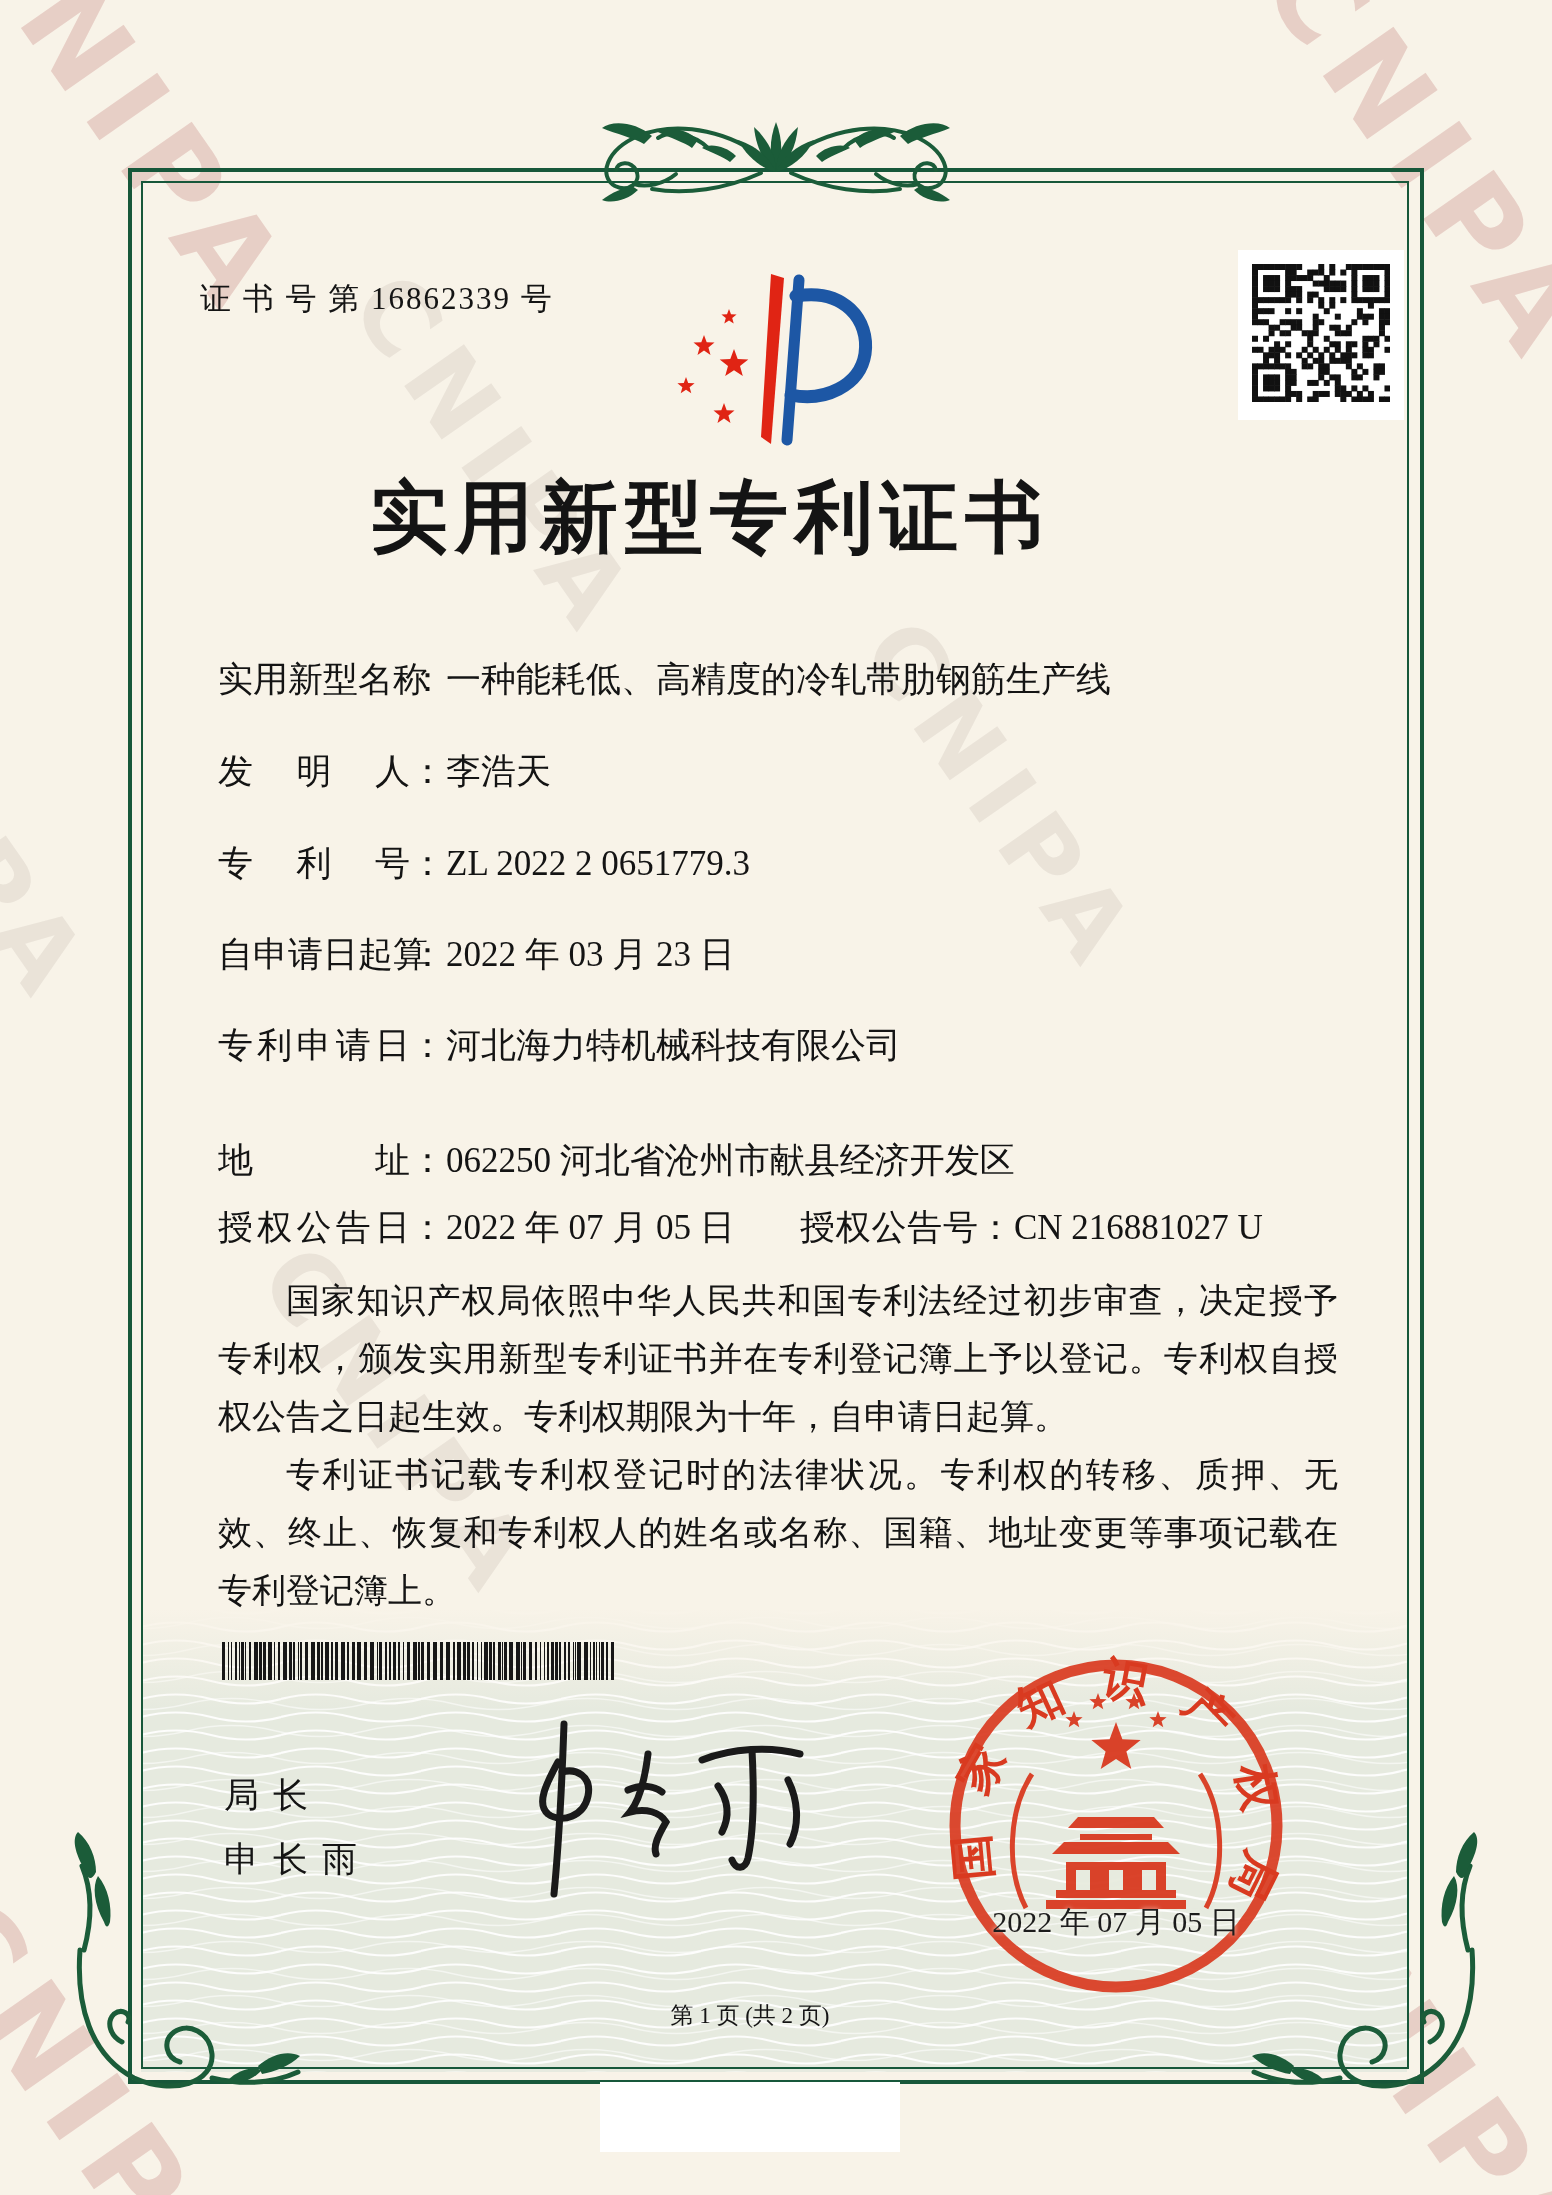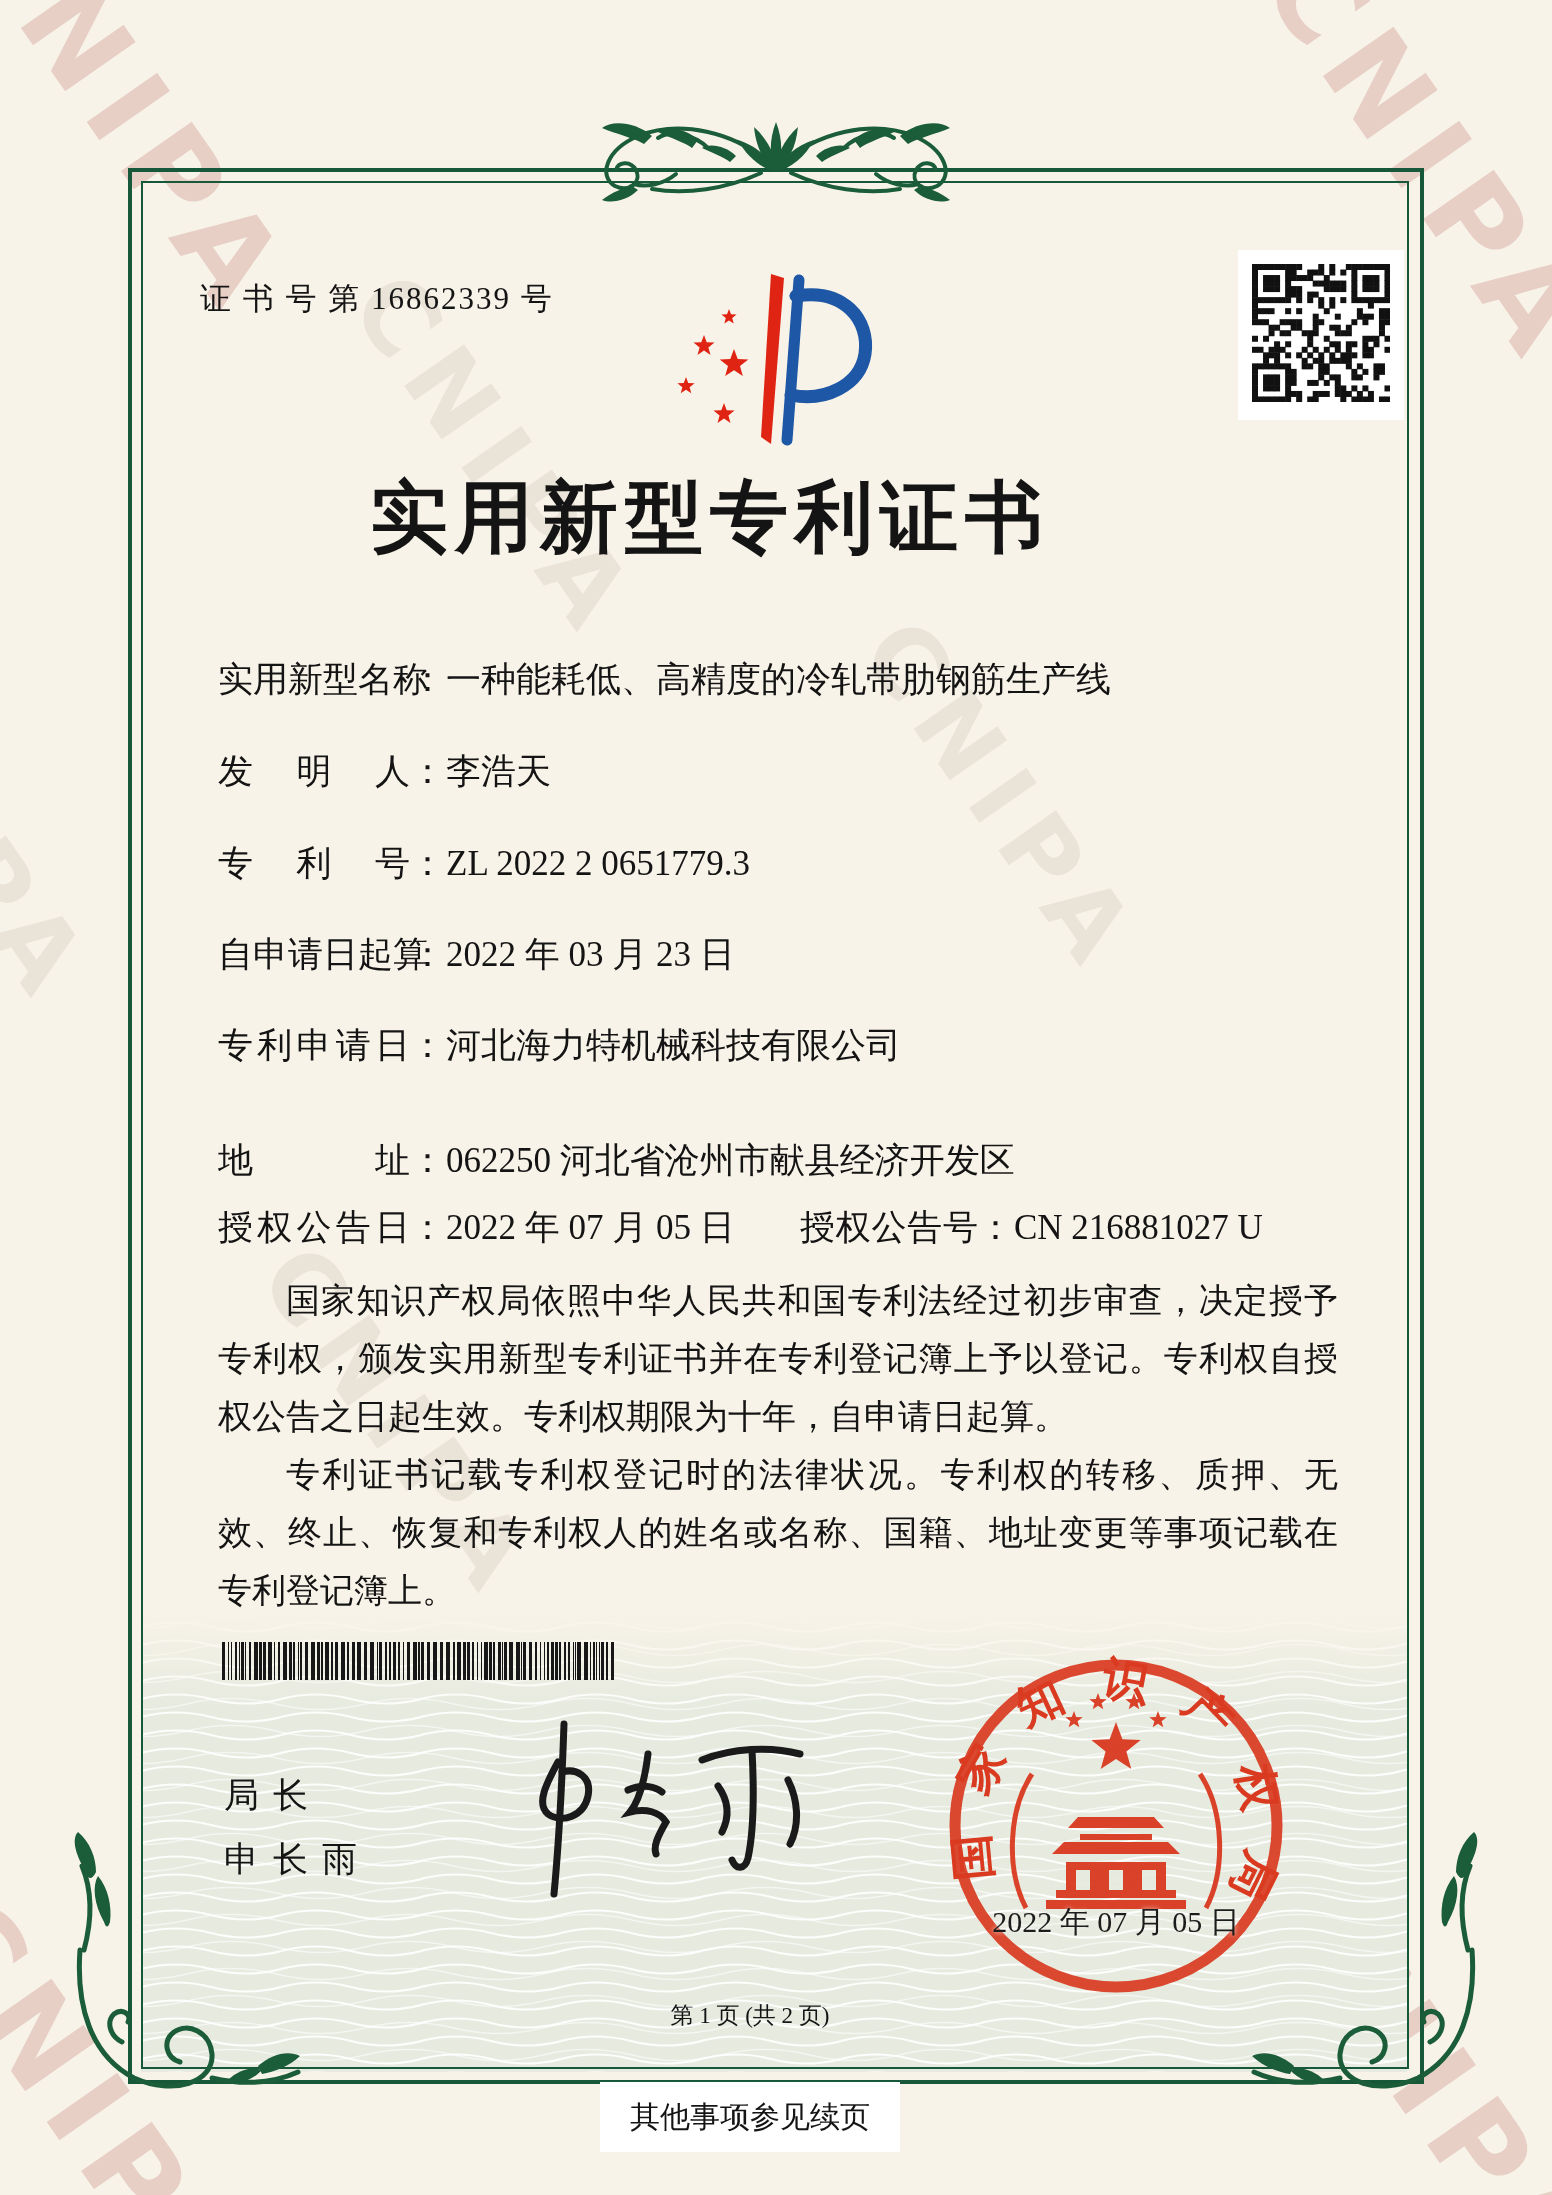--- a/index.html
+++ b/index.html
@@ -623,15 +623,14 @@
       <rect x="169" y="220" width="14" height="20" fill="#e8ecdf"></rect>
       <rect x="202" y="220" width="14" height="20" fill="#e8ecdf"></rect>
       <path d="M86,258 C66,220 68,160 92,124" fill="none" stroke="#d93a20" stroke-width="5"></path>
       <path d="M266,258 C286,220 284,160 260,124" fill="none" stroke="#d93a20" stroke-width="5"></path>
     </g>
   </svg>
   <div class="seal-date">2022 年 07 月 05 日</div>
 
   <div class="page-footer">第 1 页 (共 2 页)</div>
   <div class="note-patch"></div>
-  <div class="note">其他事项参见续页</div>
 
 </div>
 
 </body></html>

